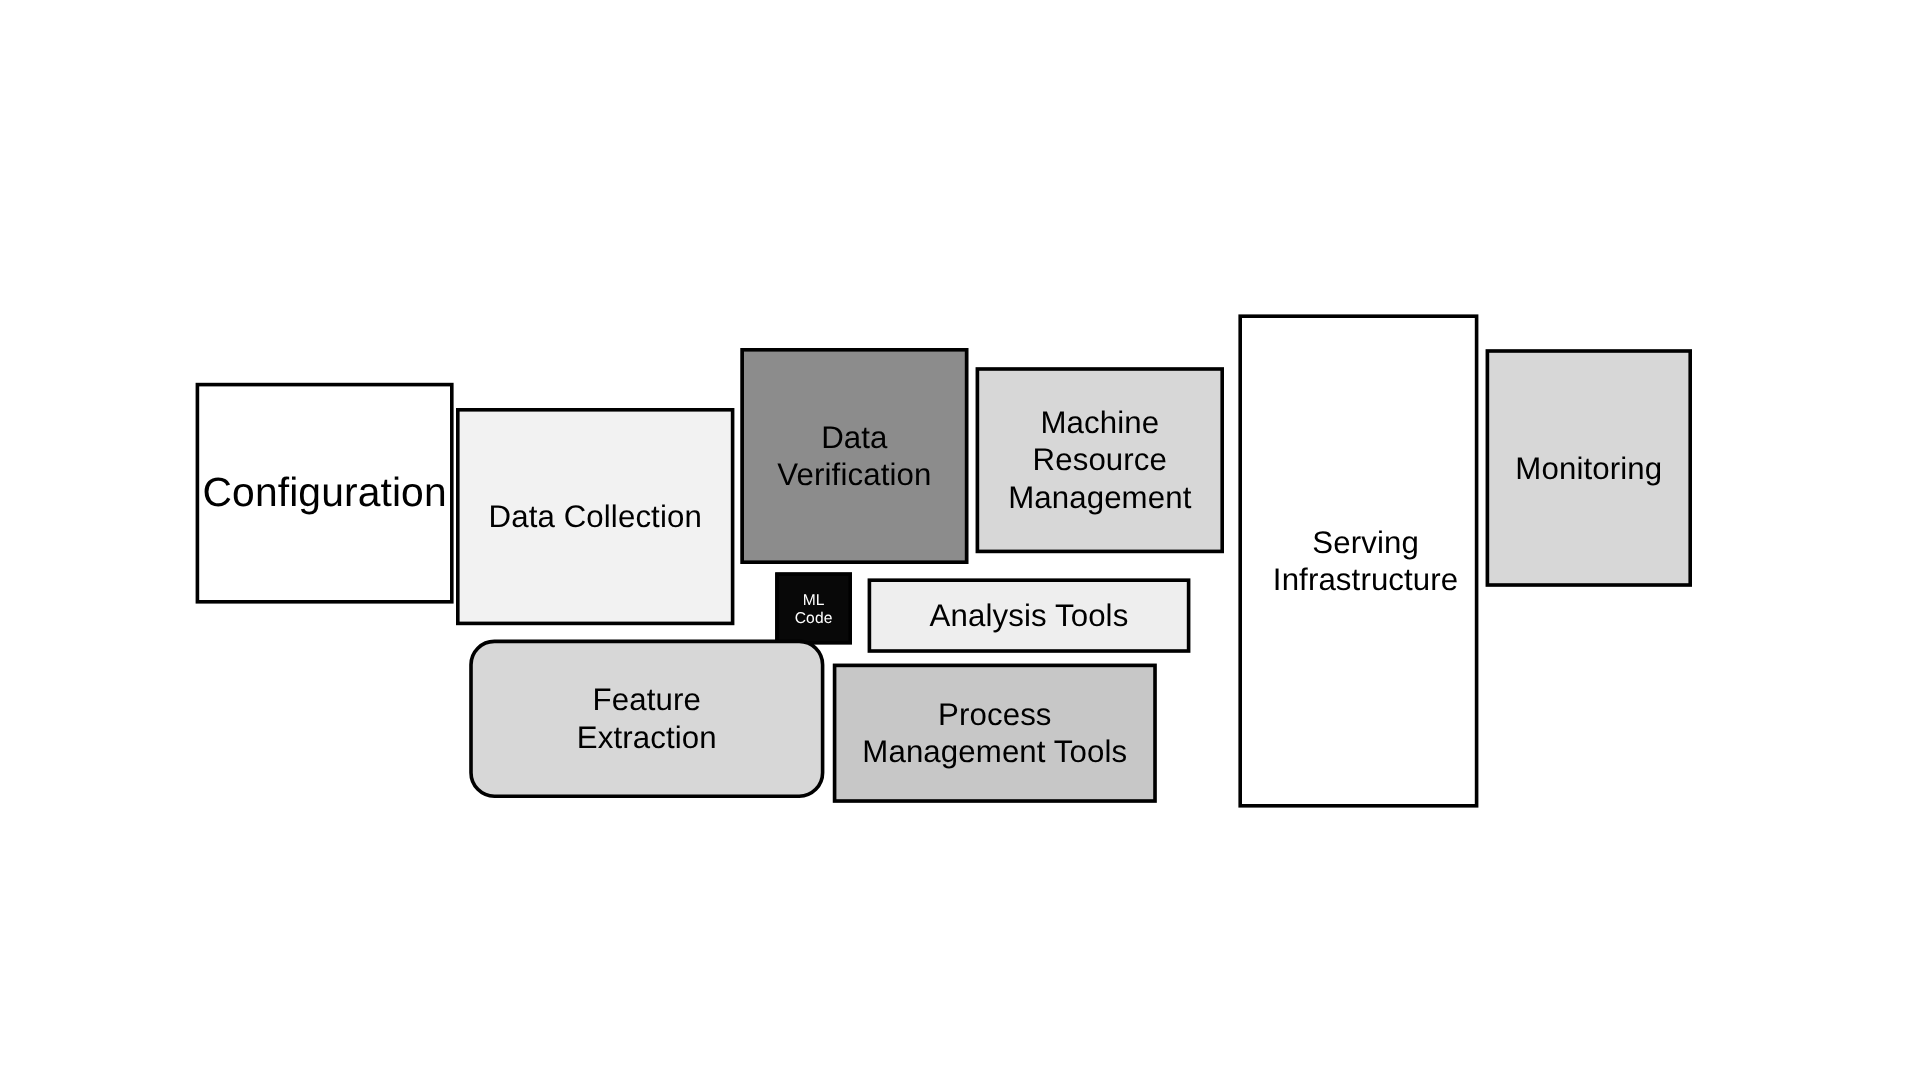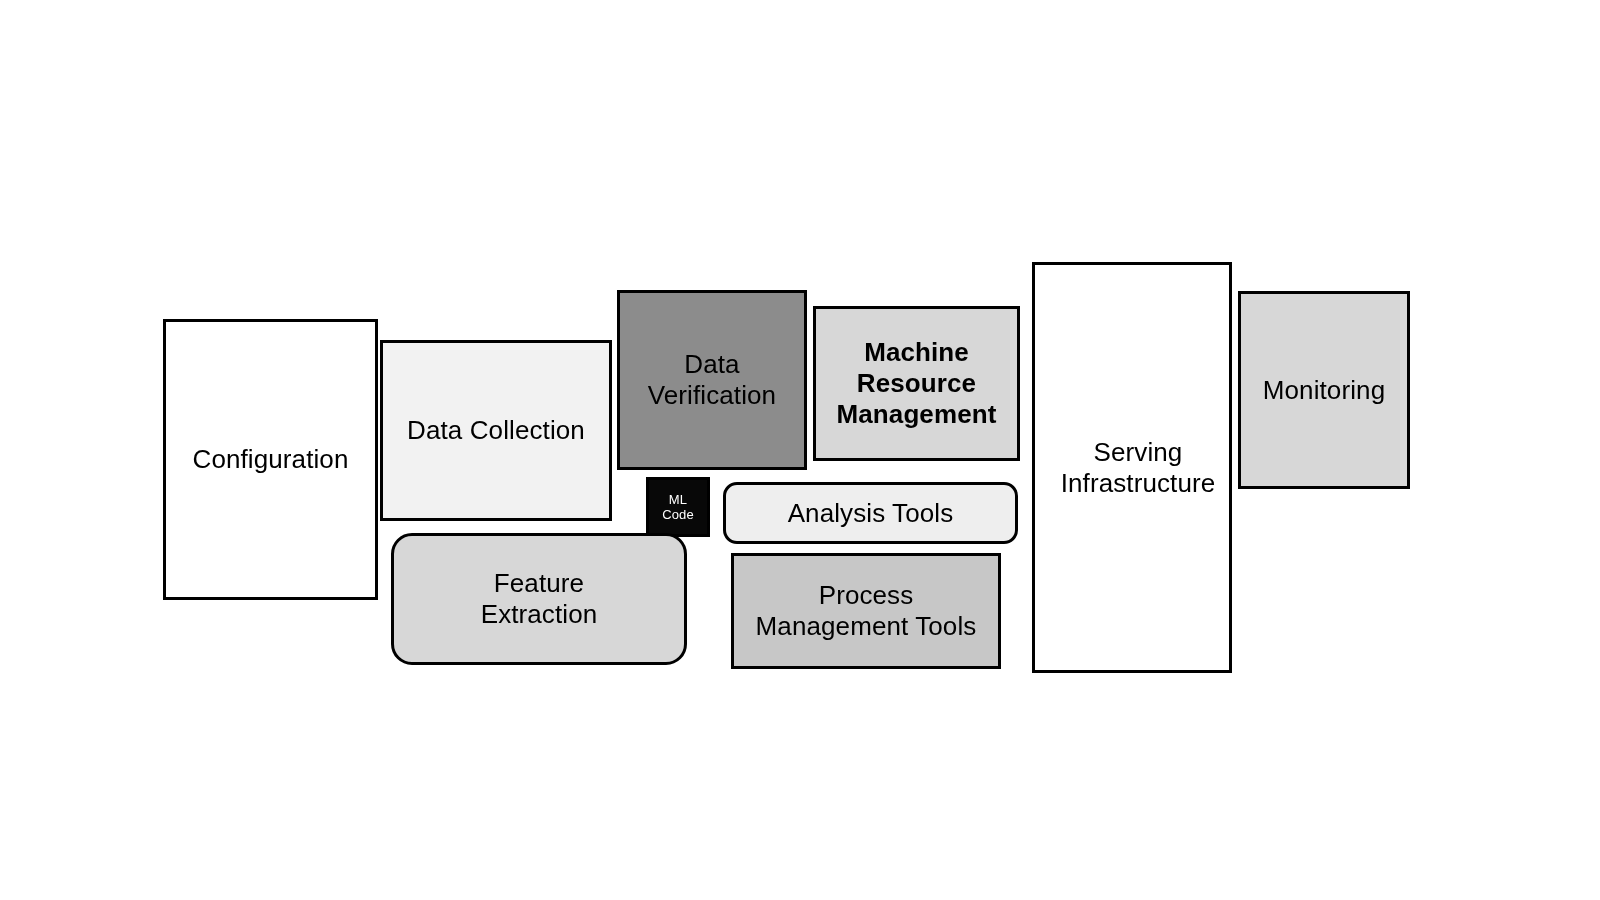--- a/index.html
+++ b/index.html
@@ -38,30 +38,30 @@
     display: block;
     white-space: pre-line;
     padding: 0 6px;
   }
   
 </style>
 </head>
 <body>
 
 <div id="canvas" style="background: rgb(255, 255, 255); width: 1600px; height: 900px;">
-    <div class="node" style="left: 163px; top: 319px; width: 215px; height: 281px; background: rgb(255, 255, 255); border-color: rgb(0, 0, 0); border-width: 3px; color: rgb(0, 0, 0); font-size: 26px;"><span class="node-label">Configuration</span></div>
+    <div class="node" style="left: 163px; top: 319px; width: 215px; height: 184px; background: rgb(255, 255, 255); border-color: rgb(0, 0, 0); border-width: 3px; color: rgb(0, 0, 0); font-size: 34px;"><span class="node-label">Configuration</span></div>
     <div class="node" style="left: 380px; top: 340px; width: 232px; height: 181px; background: rgb(242, 242, 242); border-color: rgb(0, 0, 0); border-width: 3px; color: rgb(0, 0, 0); font-size: 26px; text-align: center;"><span class="node-label">Data Collection</span></div>
     <div class="node" style="left: 617px; top: 290px; width: 190px; height: 180px; background: rgb(140, 140, 140); border-color: rgb(0, 0, 0); border-width: 3px; color: rgb(0, 0, 0); font-size: 26px; text-align: center;"><span class="node-label">Data
 Verification</span></div>
-    <div class="node" style="left: 813px; top: 306px; width: 207px; height: 155px; background: rgb(215, 215, 215); border-color: rgb(0, 0, 0); border-width: 3px; color: rgb(0, 0, 0); font-size: 26px; font-weight: bold;"><span class="node-label">Machine
+    <div class="node" style="left: 813px; top: 306px; width: 207px; height: 155px; background: rgb(215, 215, 215); border-color: rgb(0, 0, 0); border-width: 3px; color: rgb(0, 0, 0); font-size: 26px;"><span class="node-label">Machine
 Resource
 Management</span></div>
     <div class="node" style="left: 646px; top: 477px; width: 64px; height: 60px; background: rgb(8, 8, 8); border-color: rgb(0, 0, 0); border-width: 3px; color: rgb(255, 255, 255); font-size: 13px;"><span class="node-label">ML
 Code</span></div>
-    <div class="node" style="left: 723px; top: 482px; width: 295px; height: 62px; background: rgb(238, 238, 238); border-color: rgb(0, 0, 0); border-width: 3px; color: rgb(0, 0, 0); font-size: 26px; border-radius: 14px;"><span class="node-label">Analysis Tools</span></div>
+    <div class="node" style="left: 723px; top: 482px; width: 269px; height: 62px; background: rgb(238, 238, 238); border-color: rgb(0, 0, 0); border-width: 3px; color: rgb(0, 0, 0); font-size: 26px;"><span class="node-label">Analysis Tools</span></div>
     <div class="node" style="left: 391px; top: 533px; width: 296px; height: 132px; background: rgb(215, 215, 215); border-color: rgb(0, 0, 0); border-width: 3px; color: rgb(0, 0, 0); font-size: 26px; border-radius: 21px;"><span class="node-label">Feature
 Extraction</span></div>
-    <div class="node" style="left: 731px; top: 553px; width: 270px; height: 116px; background: rgb(199, 199, 199); border-color: rgb(0, 0, 0); border-width: 3px; color: rgb(0, 0, 0); font-size: 26px;"><span class="node-label">Process
+    <div class="node" style="left: 694px; top: 553px; width: 270px; height: 116px; background: rgb(199, 199, 199); border-color: rgb(0, 0, 0); border-width: 3px; color: rgb(0, 0, 0); font-size: 26px;"><span class="node-label">Process
 Management Tools</span></div>
     <div class="node" style="left: 1032px; top: 262px; width: 200px; height: 411px; background: rgb(255, 255, 255); border-color: rgb(0, 0, 0); border-width: 3px; color: rgb(0, 0, 0); font-size: 26px; padding-left: 12px;"><span class="node-label">Serving
 Infrastructure</span></div>
     <div class="node" style="left: 1238px; top: 291px; width: 172px; height: 198px; background: rgb(215, 215, 215); border-color: rgb(0, 0, 0); border-width: 3px; color: rgb(0, 0, 0); font-size: 26px;"><span class="node-label">Monitoring</span></div>
   </div>
 
 </body></html>

